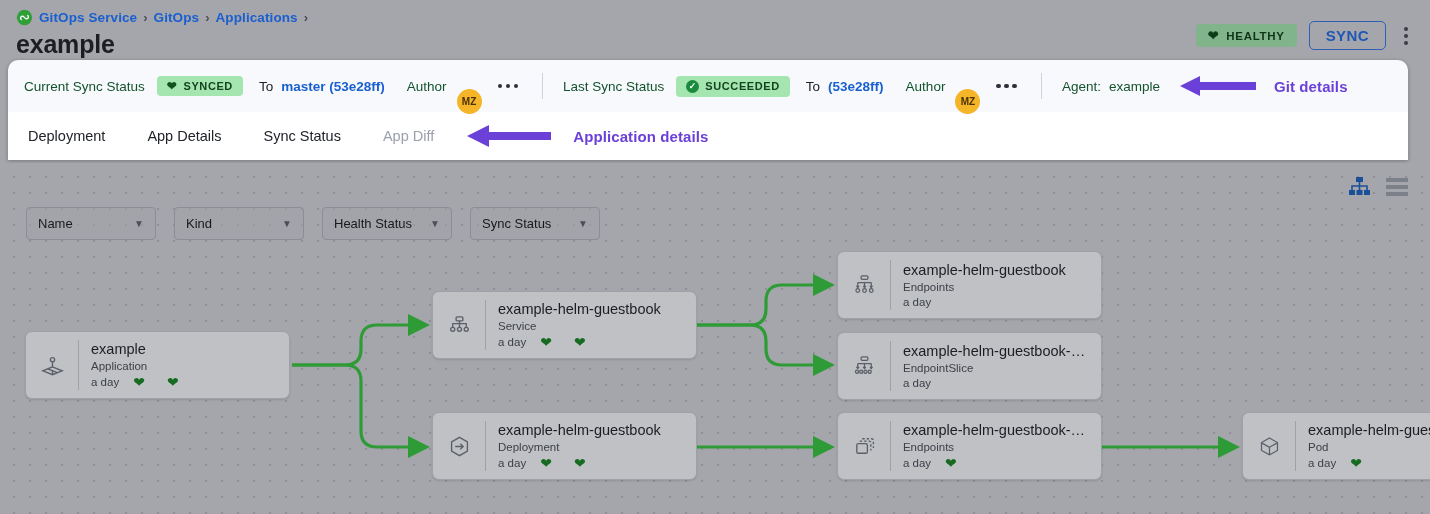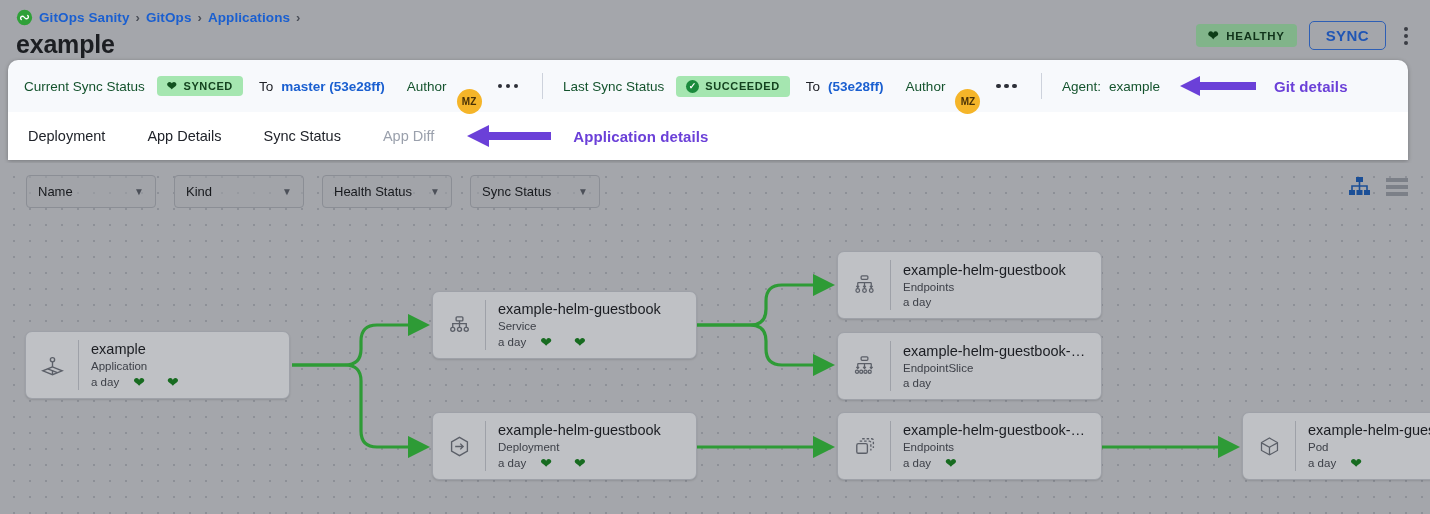--- a/index.html
+++ b/index.html
@@ -116,21 +116,21 @@
     background-position: 6px 6px;
   }
   .filters {
     position: absolute; left: 26px; top: 12px;
     display: flex; gap: 18px; z-index: 4;
   }
   .filter {
     width: 130px; height: 33px; border: 1px solid #8b8e95;
     border-radius: 4px; background: rgba(160,162,168,.55);
     display: flex; align-items: center; justify-content: space-between;
-    padding: 0 11px; font-size: 13px; color: #17191d; cursor: pointer;
+    padding: 0 11px; font-size: 13px; color: #17191d; cursor: pointer; margin-top: 32px;
   }
   .filter .cv { color:#4c5059; font-size:10px; }
   .viewtoggles {
     position: absolute; right: 22px; top: 14px;
     display: flex; gap: 16px; align-items: center; z-index: 4;
   }
 
   
   .node {
     position: absolute; background: #bfc1c5;
@@ -160,21 +160,21 @@
 
 <div class="page">
 
   <div class="breadcrumb">
     <span>
       <svg class="bc-logo" viewBox="0 0 20 20">
         <circle cx="10" cy="10" r="9" fill="#2fa038"></circle>
         <path d="M6.2 12.4a2.2 2.2 0 1 1 3.1-3.1l1.4 1.4a2.2 2.2 0 1 0 3.1-3.1" fill="none" stroke="#ffffff" stroke-width="1.6" stroke-linecap="round"></path>
       </svg>
     </span>
-    <span class="bc-link">GitOps Sanity</span>
+    <span class="bc-link">GitOps Service</span>
     <span class="bc-sep">›</span>
     <span class="bc-link">GitOps</span>
     <span class="bc-sep">›</span>
     <span class="bc-link">Applications</span>
     <span class="bc-sep">›</span>
   </div>
 
   <div class="page-title">example</div>
 
   <div class="hdr-right">

